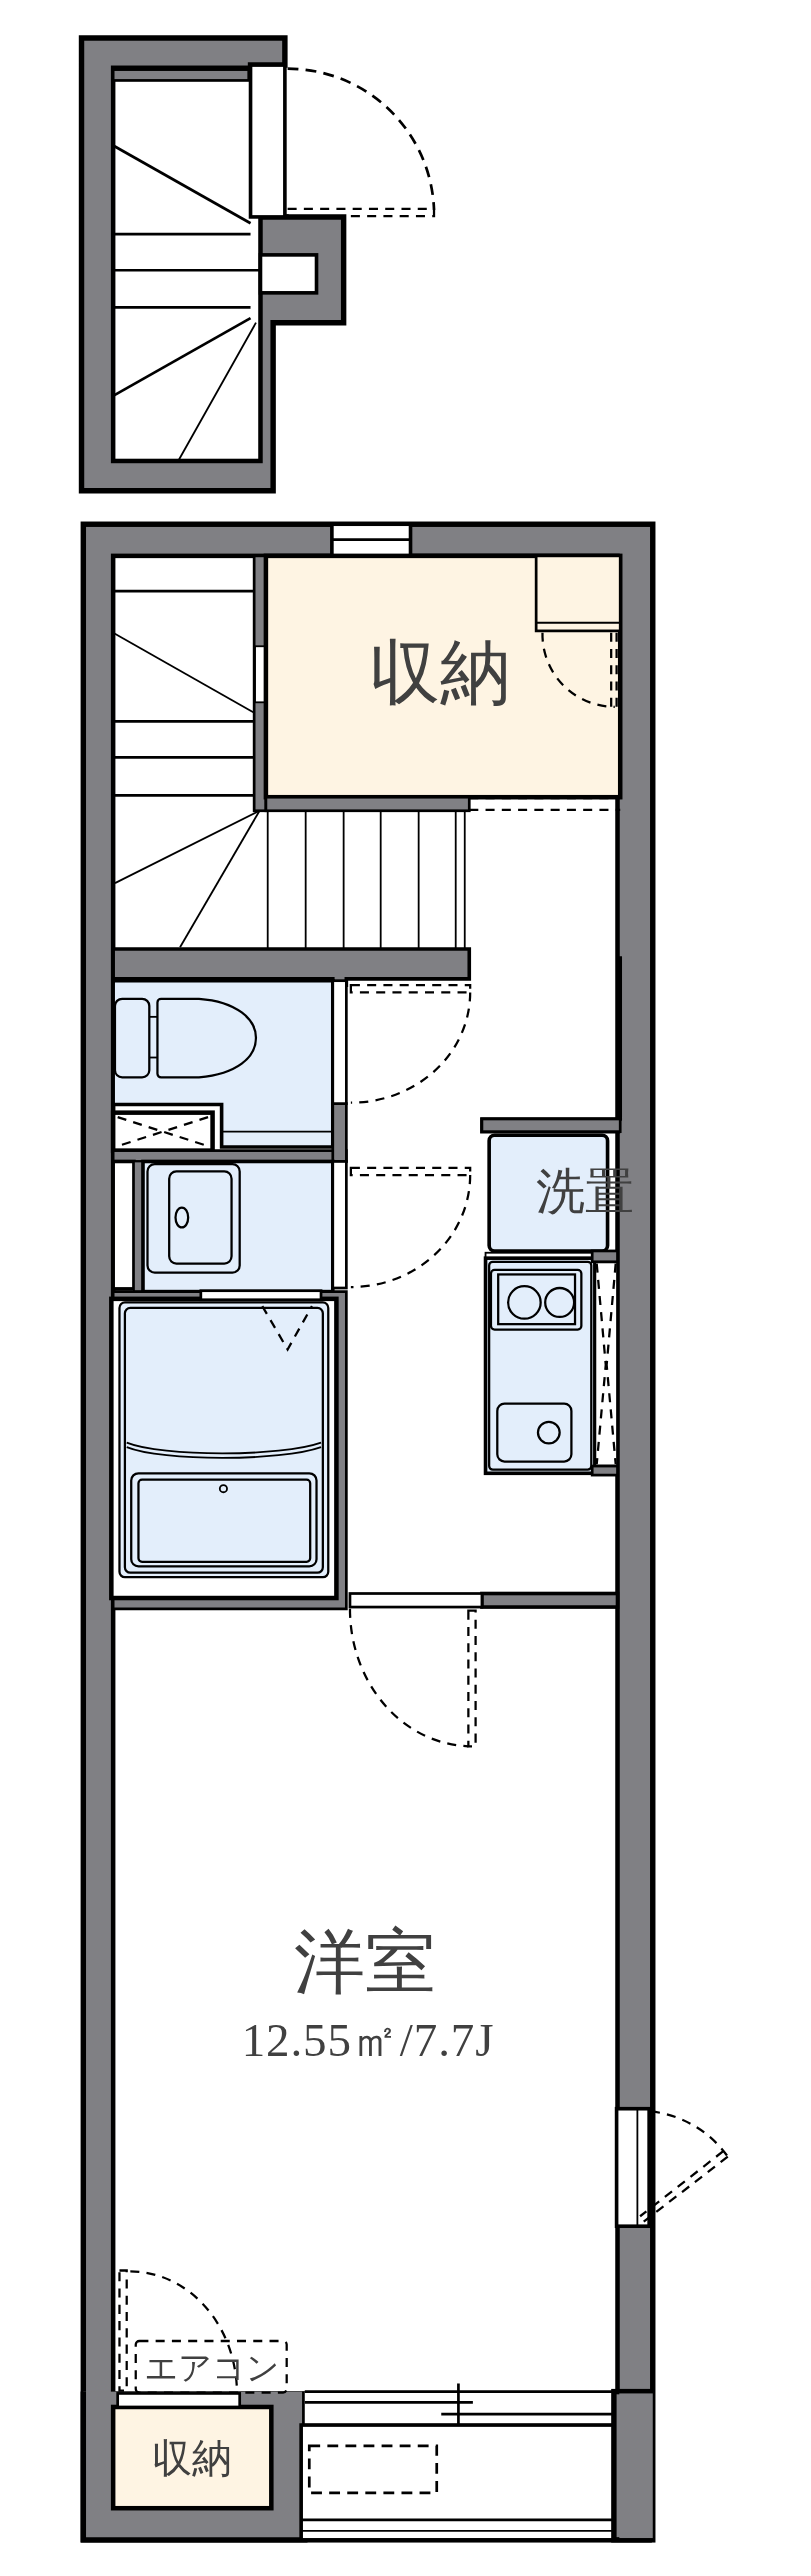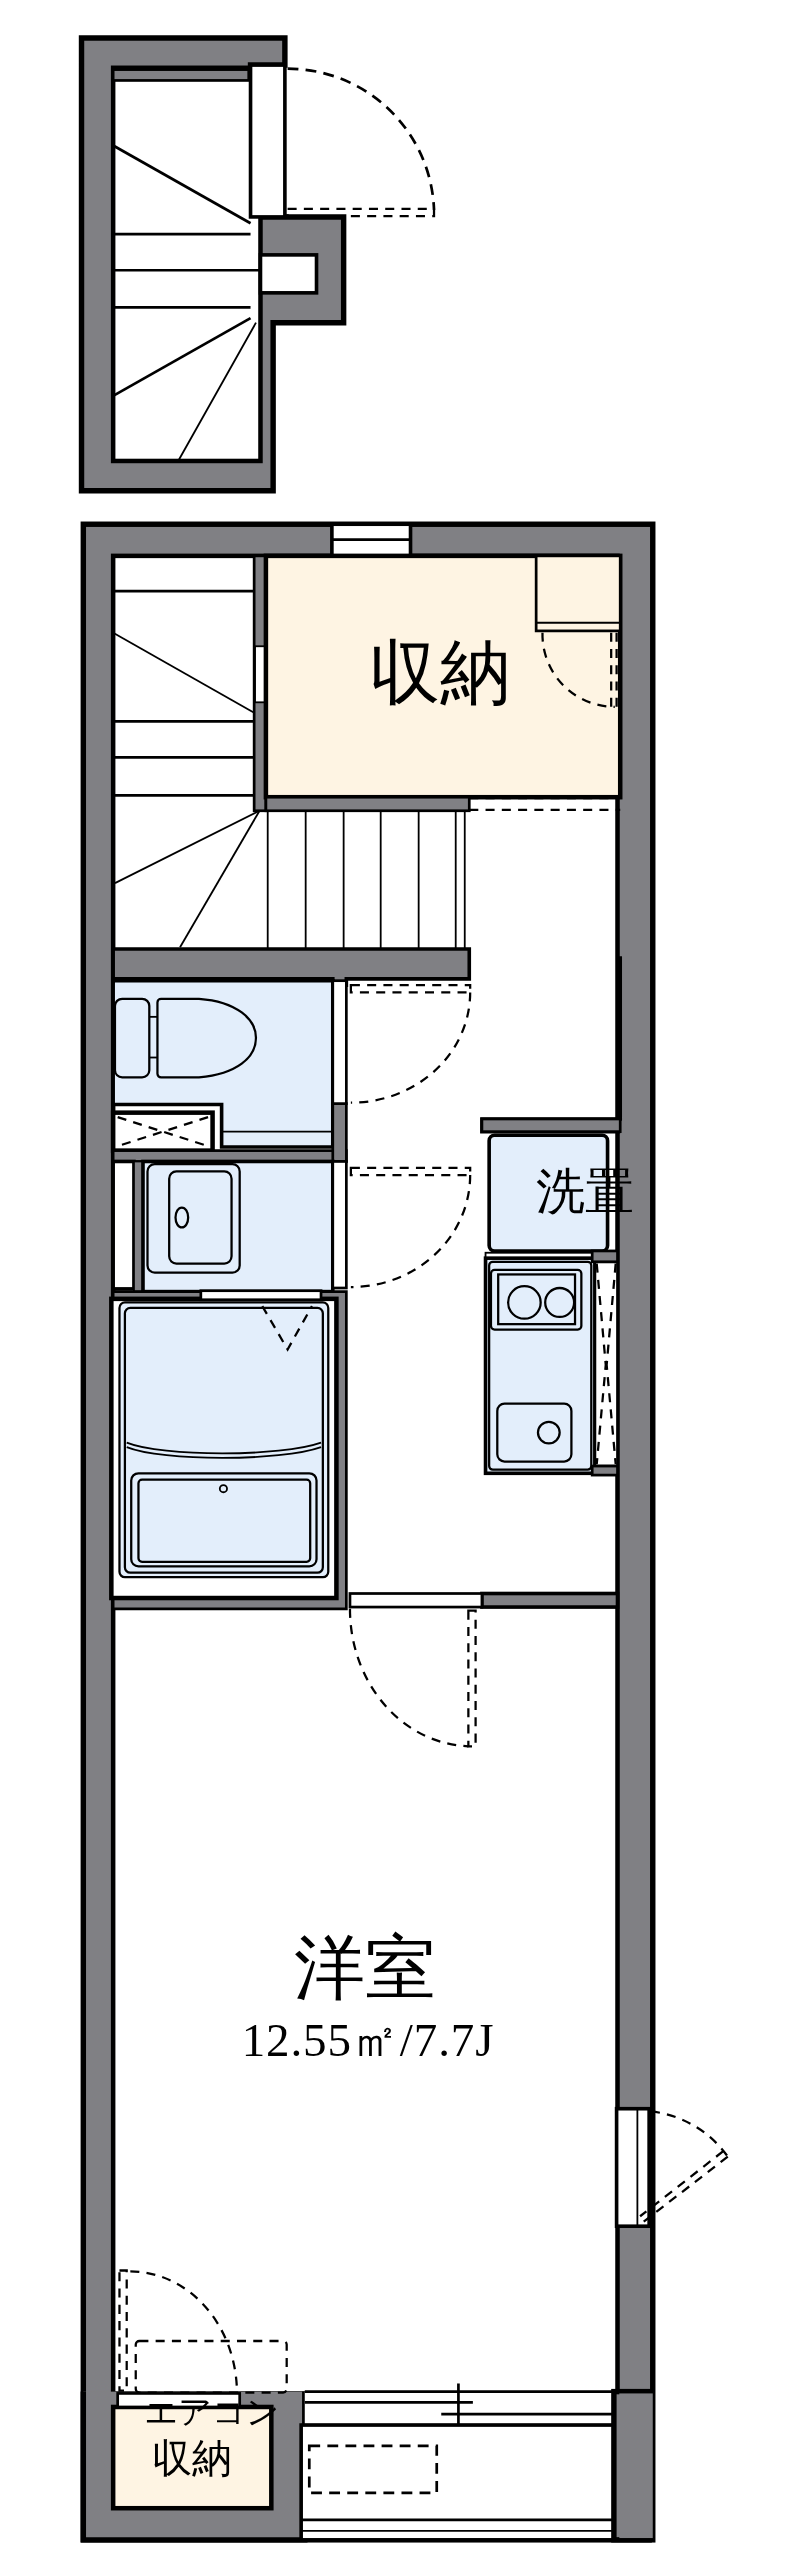--- a/index.html
+++ b/index.html
@@ -9,28 +9,28 @@
   .wall-thin { fill: #808084; stroke: #000; stroke-width: 5; }
   .line { fill: none; stroke: #000; stroke-width: 3; }
   .line-thin { fill: none; stroke: #000; stroke-width: 2; }
   .dash { fill: none; stroke: #000; stroke-width: 3; stroke-dasharray: 12 8; }
   .dash-thin { fill: none; stroke: #000; stroke-width: 2.5; stroke-dasharray: 10 8; }
   .wet { fill: #E3EEFB; stroke: #000; stroke-width: 4; }
   .wet-line { fill: #E3EEFB; stroke: #000; stroke-width: 2.5; }
   .storage { fill: #FEF4E3; stroke: #000; stroke-width: 5; }
   .white { fill: #ffffff; stroke: #000; stroke-width: 4; }
   .label {
-    position: absolute; font-family: "DejaVu Sans", sans-serif; color: #000000;
+    position: absolute; font-family: "DejaVu Sans", sans-serif; color: #404040;
     white-space: nowrap; line-height: 1; transform: translate(-50%, -50%);
   }
   .label-big { font-size: 71px; font-weight: 400; }
   .label-mid { font-size: 49px; }
   .label-area { font-size: 47px; font-family: Liberation Serif, serif; letter-spacing: 0.9px; }
   .label-small { font-size: 40px; }
-  .label-ac { font-size: 33px; margin-top: 44px; }
+  .label-ac { font-size: 33px; }
 </style>
 </head>
 <body>
 
 <svg id="plan" viewBox="0 0 898 2850" xmlns="http://www.w3.org/2000/svg">
 
   <g>
     <path class="wall" d="M90 42 H315 V72 H277 V240 H380 V357 H302 V543 H90 Z"></path>
     <rect class="white" x="125" y="75" width="163" height="435" style="stroke-width:5"></rect>
     <rect class="wall-thin" x="125" y="77" width="150" height="12" style="stroke-width:3"></rect>
@@ -199,17 +199,17 @@
     <line class="line" x1="333" y1="2788" x2="679" y2="2788"></line>
     <line class="line-thin" x1="333" y1="2800" x2="679" y2="2800"></line>
     <rect class="dash" x="342" y="2706" width="141" height="52"></rect>
     <rect class="wall" x="679" y="2646" width="39" height="164"></rect>
     <rect x="685" y="2648" width="37" height="160" fill="#808084"></rect>
   </g>
 </svg>
 
 <div class="label label-big" style="left:440px; top:672px;">収納</div>
 <div class="label label-mid" style="left:548px; top:1191px;margin-left:37px;">洗置</div>
-<div class="label label-big" style="left:365px; top:1967px;">洋室</div>
+<div class="label label-big" style="left:365px; top:1967px;font-family:Liberation Mono, monospace;">洋室</div>
 <div class="label label-area" style="left:368px; top:2040px;">12.55㎡/7.7J</div>
 <div class="label label-ac" style="left:212px; top:2367px;">エアコン</div>
 <div class="label label-small" style="left:192px; top:2458px;">収納</div>
 
 
 </body></html>

